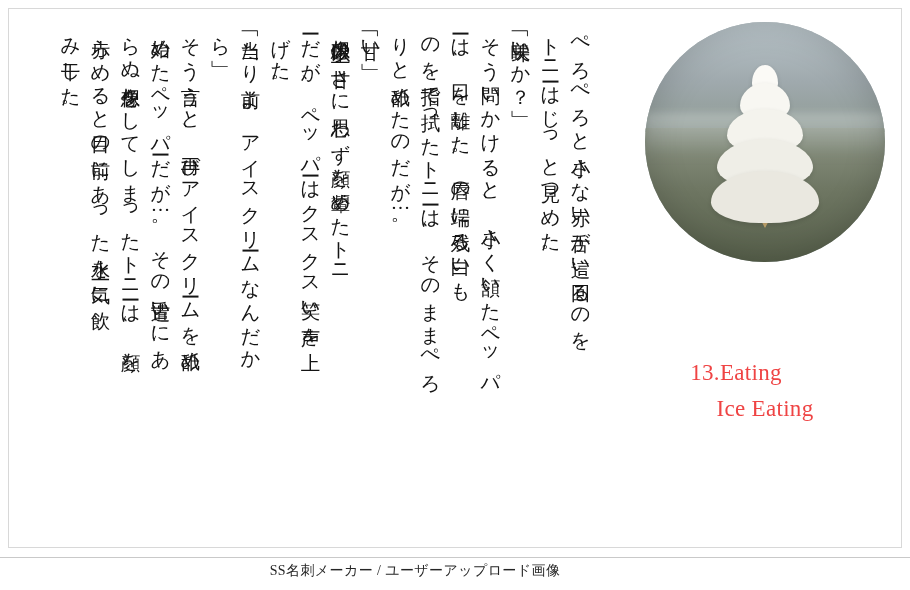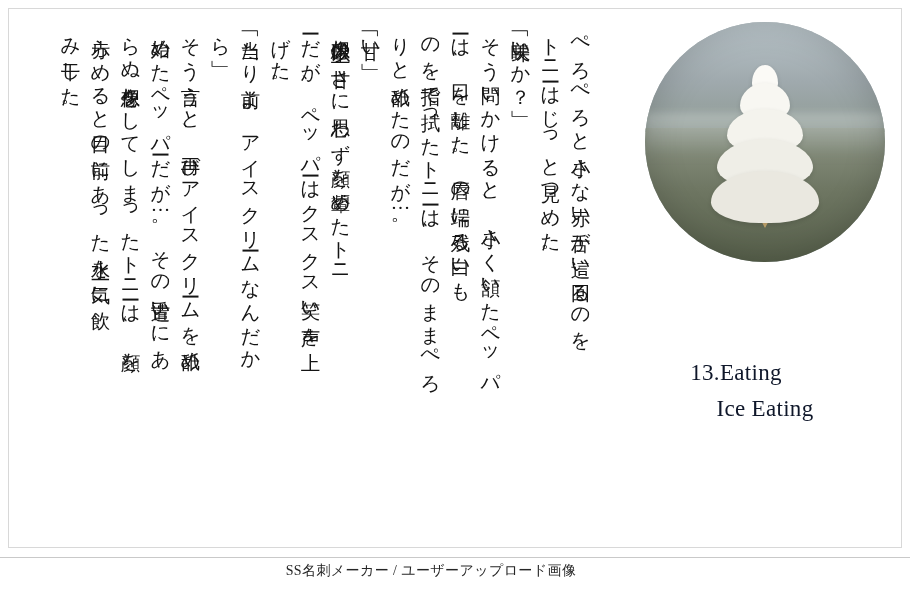--- a/index.html
+++ b/index.html
@@ -142,38 +142,38 @@
   
   .caption {
     position: absolute;
     left: 600px;
     top: 355px;
     width: 300px;
     text-align: center;
     font-family: "Liberation Serif", "DejaVu Serif", serif;
     font-size: 23px;
     line-height: 1.55;
-    color: #0f172a;
+    color: #ef4444;
     letter-spacing: 0.3px;
   }
   .caption .l1 { display: block; padding-right: 28px; }
   .caption .l2 { display: block; padding-left: 30px; }
 
   
   .footer-rule {
     position: absolute;
     left: 0;
     top: 557px;
     width: 910px;
     height: 1px;
     background: #c9c9c9;
   }
   .footer-text {
     position: absolute;
-    left: 16px;
+    left: 0;
     top: 562px;
     width: 830px;
     text-align: center;
     font-family: "Liberation Serif", "DejaVu Serif", serif;
     font-size: 14px;
     color: #262626;
     letter-spacing: 0.4px;
   }
 </style>
 </head>

